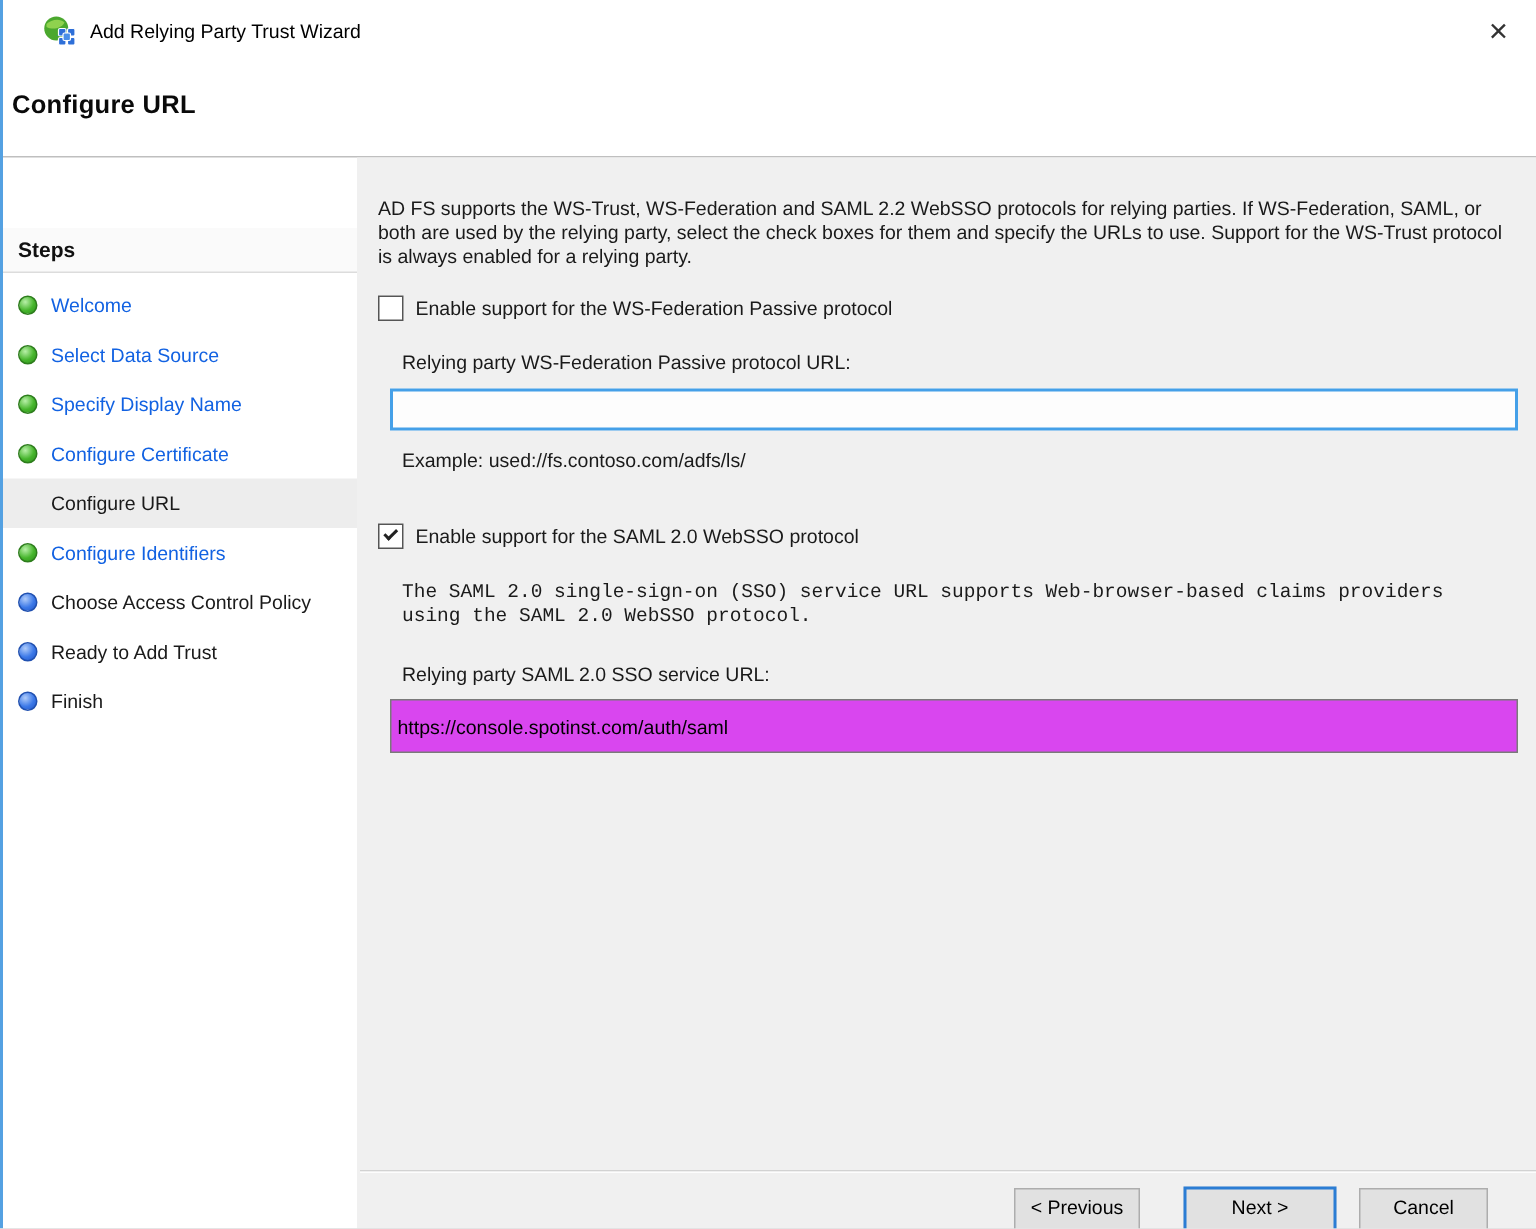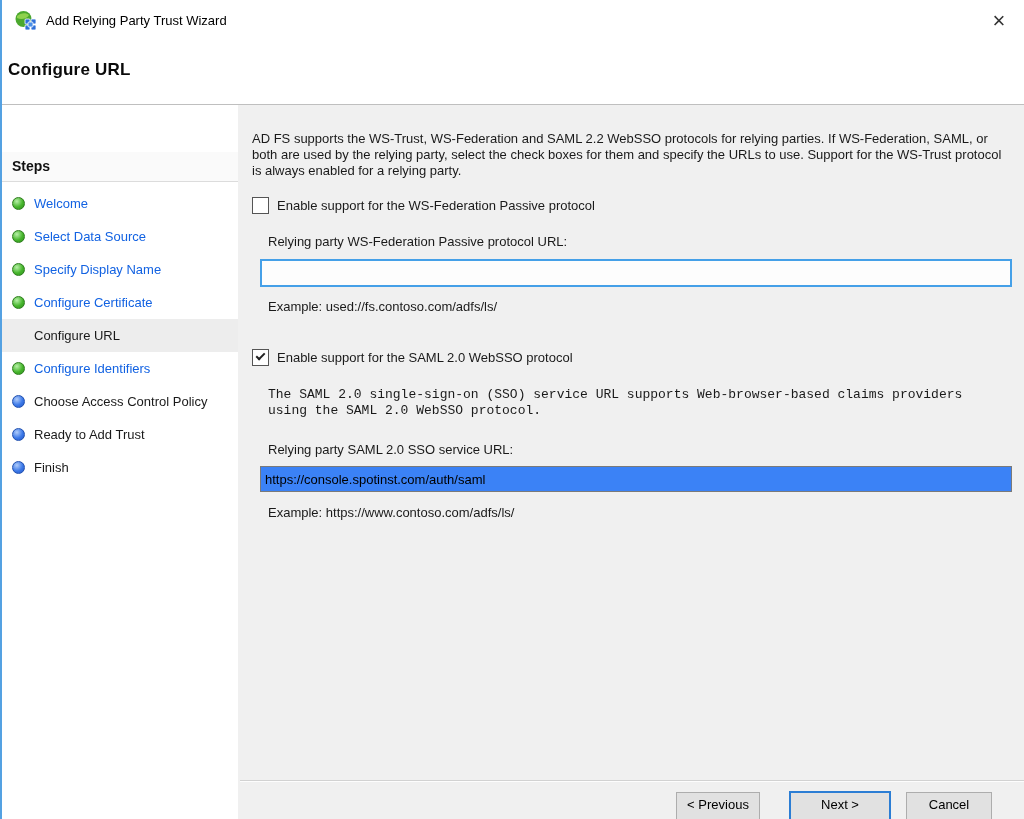--- a/index.html
+++ b/index.html
@@ -4,21 +4,21 @@
 <style>
   * { margin:0; padding:0; box-sizing:border-box; }
   html,body { background:#cfcfcf; }
   body { font-family:"Liberation Sans","DejaVu Sans",sans-serif; }
   .window {
     position:relative; width:1024px; height:819px; background:#fff;
     overflow:hidden; color:#000; font-size:13px;
   }
   .accent-edge { position:absolute; left:0; top:0; width:2px; height:819px; background:#54a1e2; }
   
-  .titlebar { position:absolute; left:2px; top:0; right:0; height:44px; background:#fff; }
+  .titlebar { position:absolute; left:16px; top:0; right:0; height:44px; background:#fff; }
   .app-icon { position:absolute; left:12px; top:10px; width:24px; height:24px; }
   .title-text { position:absolute; left:44px; top:13px; font-size:13px; color:#000; }
   .close-btn { position:absolute; right:10px; top:6px; width:30px; height:30px;
     display:flex; align-items:center; justify-content:center;
     font-size:22px; font-weight:400; color:#333; cursor:pointer; line-height:1; }
   
   .page-title { position:absolute; left:8px; top:60px; font-size:17px; font-weight:bold; color:#0a0a0a; letter-spacing:.2px; }
   .top-rule { position:absolute; left:2px; right:0; top:104px; height:1px; background:#bfbfbf; }
   
   .sidebar { position:absolute; left:2px; top:105px; width:236px; bottom:0; background:#fff;margin-top:47px; }
@@ -44,21 +44,21 @@
   .checkbox .check-mark { position:absolute; left:3px; top:3px; width:9px; height:5px;
     border-left:2px solid #222; border-bottom:2px solid #222; transform:rotate(-45deg); }
   .check-label { margin-left:8px; padding-top:1px; cursor:default; }
   .section-desc { margin-left:16px; margin-top:15px; width:730px; }
   .check-row.saml + .section-desc { margin-top:21px;font-family:Liberation Mono, monospace; }
   .url-label { margin-left:16px; margin-top:20px; }
   .url-label.saml-label { margin-top:23px; }
   .url-input { display:block; margin-left:8px; width:752px; height:28px; margin-top:9px;
     border:2px solid #45a0e8; background:#fdfdfd; font-family:"Liberation Sans",sans-serif;
     font-size:13px; padding:0 4px; color:#000; outline:none; }
-  .url-input.plain { border:1px solid #7a7a7a; height:26px; margin-top:8px; background:#3b82f6; }
+  .url-input.plain { border:1px solid #7a7a7a; height:36px; margin-top:8px; background:#d946ef; }
   .example { margin-left:16px; margin-top:12px; }
   .example.saml-ex { margin-top:13px; }
   
   .footer-rule { position:absolute; left:240px; right:0; top:780px; height:0;
     border-top:1px solid #d2d2d2; border-bottom:1px solid #fdfdfd; }
   .btn { position:absolute; top:792px; height:30px; background:#e1e1e1; border:1px solid #adadad;
     font-family:"Liberation Sans",sans-serif; font-size:13px; color:#000; cursor:pointer;
     padding-bottom:6px; }
   .btn.prev { left:676px; width:84px; }
   .btn.next { left:789px; top:791px; width:102px; height:32px; border:2px solid #2b7dd4; }
@@ -145,20 +145,19 @@
 
     <div class="check-row saml">
       <span class="checkbox">
         <span class="check-mark"></span>
       </span>
       <span class="check-label">Enable support for the SAML 2.0 WebSSO protocol</span>
     </div>
     <div class="section-desc">The SAML 2.0 single-sign-on (SSO) service URL supports Web-browser-based claims providers using the SAML 2.0 WebSSO protocol.</div>
     <div class="url-label saml-label">Relying party SAML 2.0 SSO service URL:</div>
     <input class="url-input plain" type="text" value="https://console.spotinst.com/auth/saml" style="">
-    <div class="example saml-ex">Example: https://www.contoso.com/adfs/ls/</div>
   </div>
 
   <div class="footer-rule"></div>
   <button class="btn prev">&lt; Previous</button>
   <button class="btn next">Next &gt;</button>
   <button class="btn cancel">Cancel</button>
 </div>
 
 </body></html>

